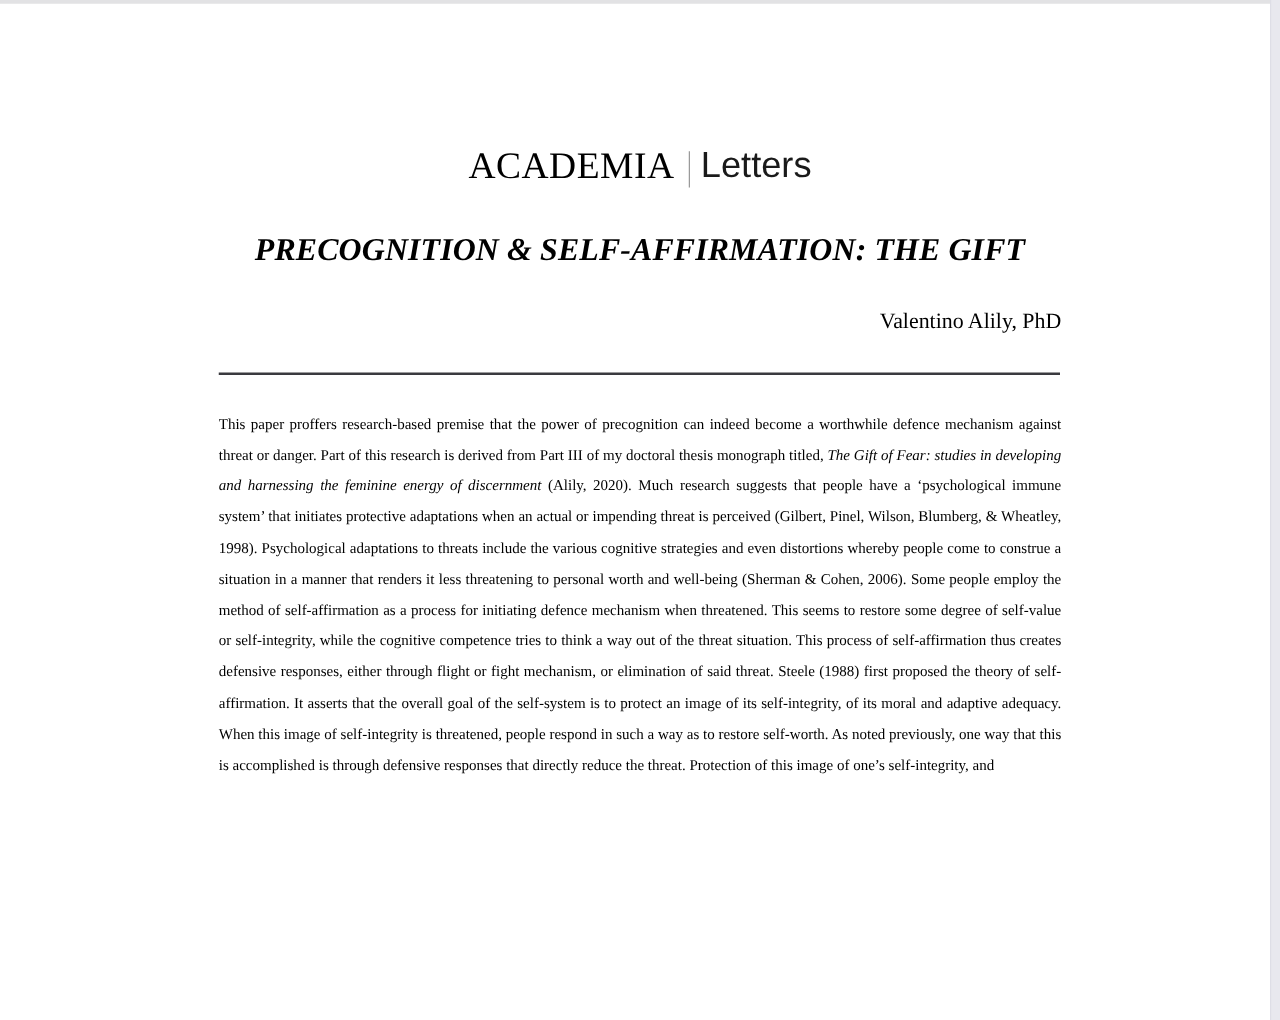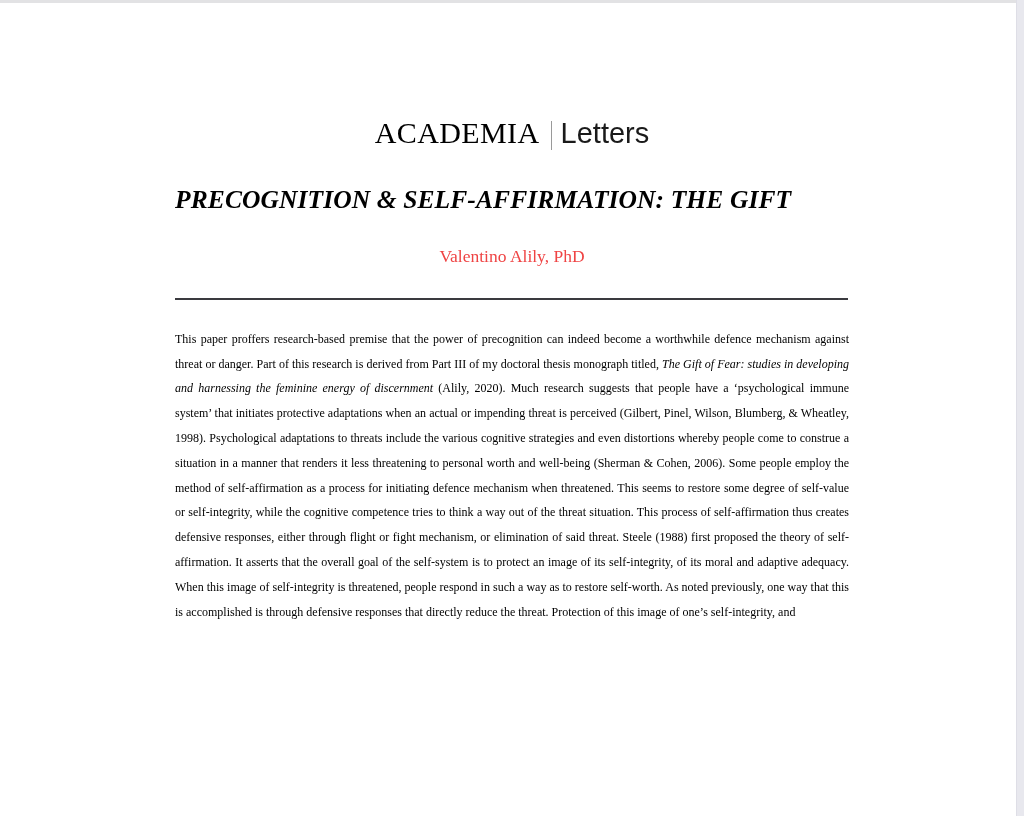--- a/index.html
+++ b/index.html
@@ -83,38 +83,38 @@
     font-family: "Liberation Sans", "DejaVu Sans", sans-serif;
     font-size: 29px;
     font-weight: 400;
     color: #1a1a1a;
     vertical-align: middle;
   }
 
   
   .doc-title {
     margin: 34px 0 0 0;
-    text-align: left;
+    text-align: center;
     font-family: "Liberation Serif", "DejaVu Serif", serif;
     font-style: italic;
     font-weight: bold;
     font-size: 25.5px;
     line-height: 1.42;
     letter-spacing: 0.1px;
     color: #000000;
   }
   .doc-title .tline { display: block; }
 
   
   .author {
     margin: 28px 0 0 0;
-    text-align: center;
+    text-align: right;
     font-family: "Liberation Serif", "DejaVu Serif", serif;
     font-size: 17.5px;
-    color: #ef4444;
+    color: #000000;
   }
 
   
   .hrule {
     margin: 31px 0 0 0;
     width: 673px;
     height: 1.6px;
     background: #3a3a3f;
   }
 

